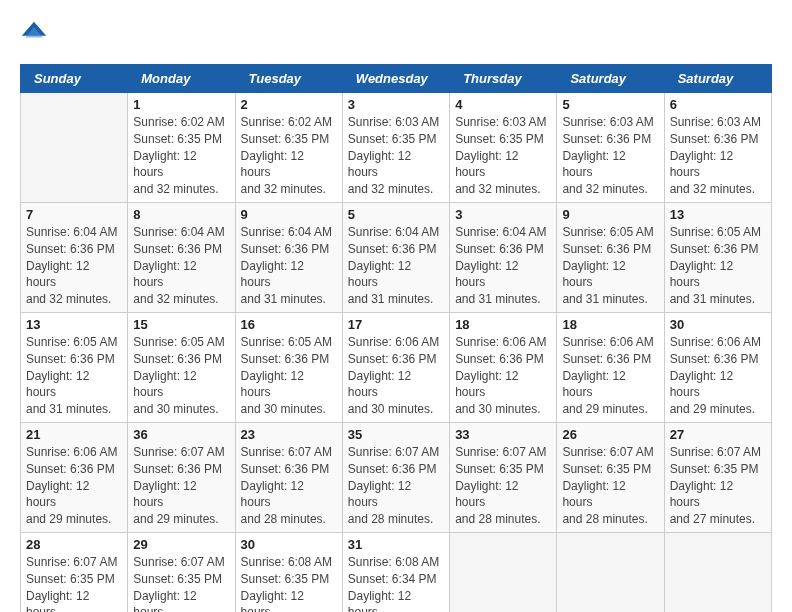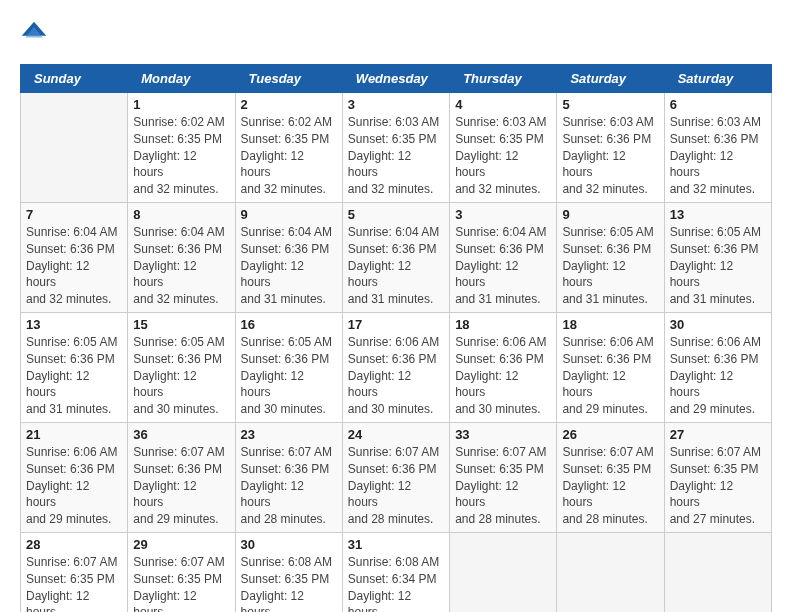--- a/index.html
+++ b/index.html
@@ -290,21 +290,21 @@
 and 29 minutes.</div>
         </td>
         <td>
           <div class="day-num">23</div>
           <div class="day-info" style="white-space: pre-line;">Sunrise: 6:07 AM
 Sunset: 6:36 PM
 Daylight: 12 hours
 and 28 minutes.</div>
         </td>
         <td>
-          <div class="day-num">24</div>
+          <div class="day-num">35</div>
           <div class="day-info" style="white-space: pre-line;">Sunrise: 6:07 AM
 Sunset: 6:36 PM
 Daylight: 12 hours
 and 28 minutes.</div>
         </td>
         <td>
           <div class="day-num">33</div>
           <div class="day-info" style="white-space: pre-line;">Sunrise: 6:07 AM
 Sunset: 6:35 PM
 Daylight: 12 hours

